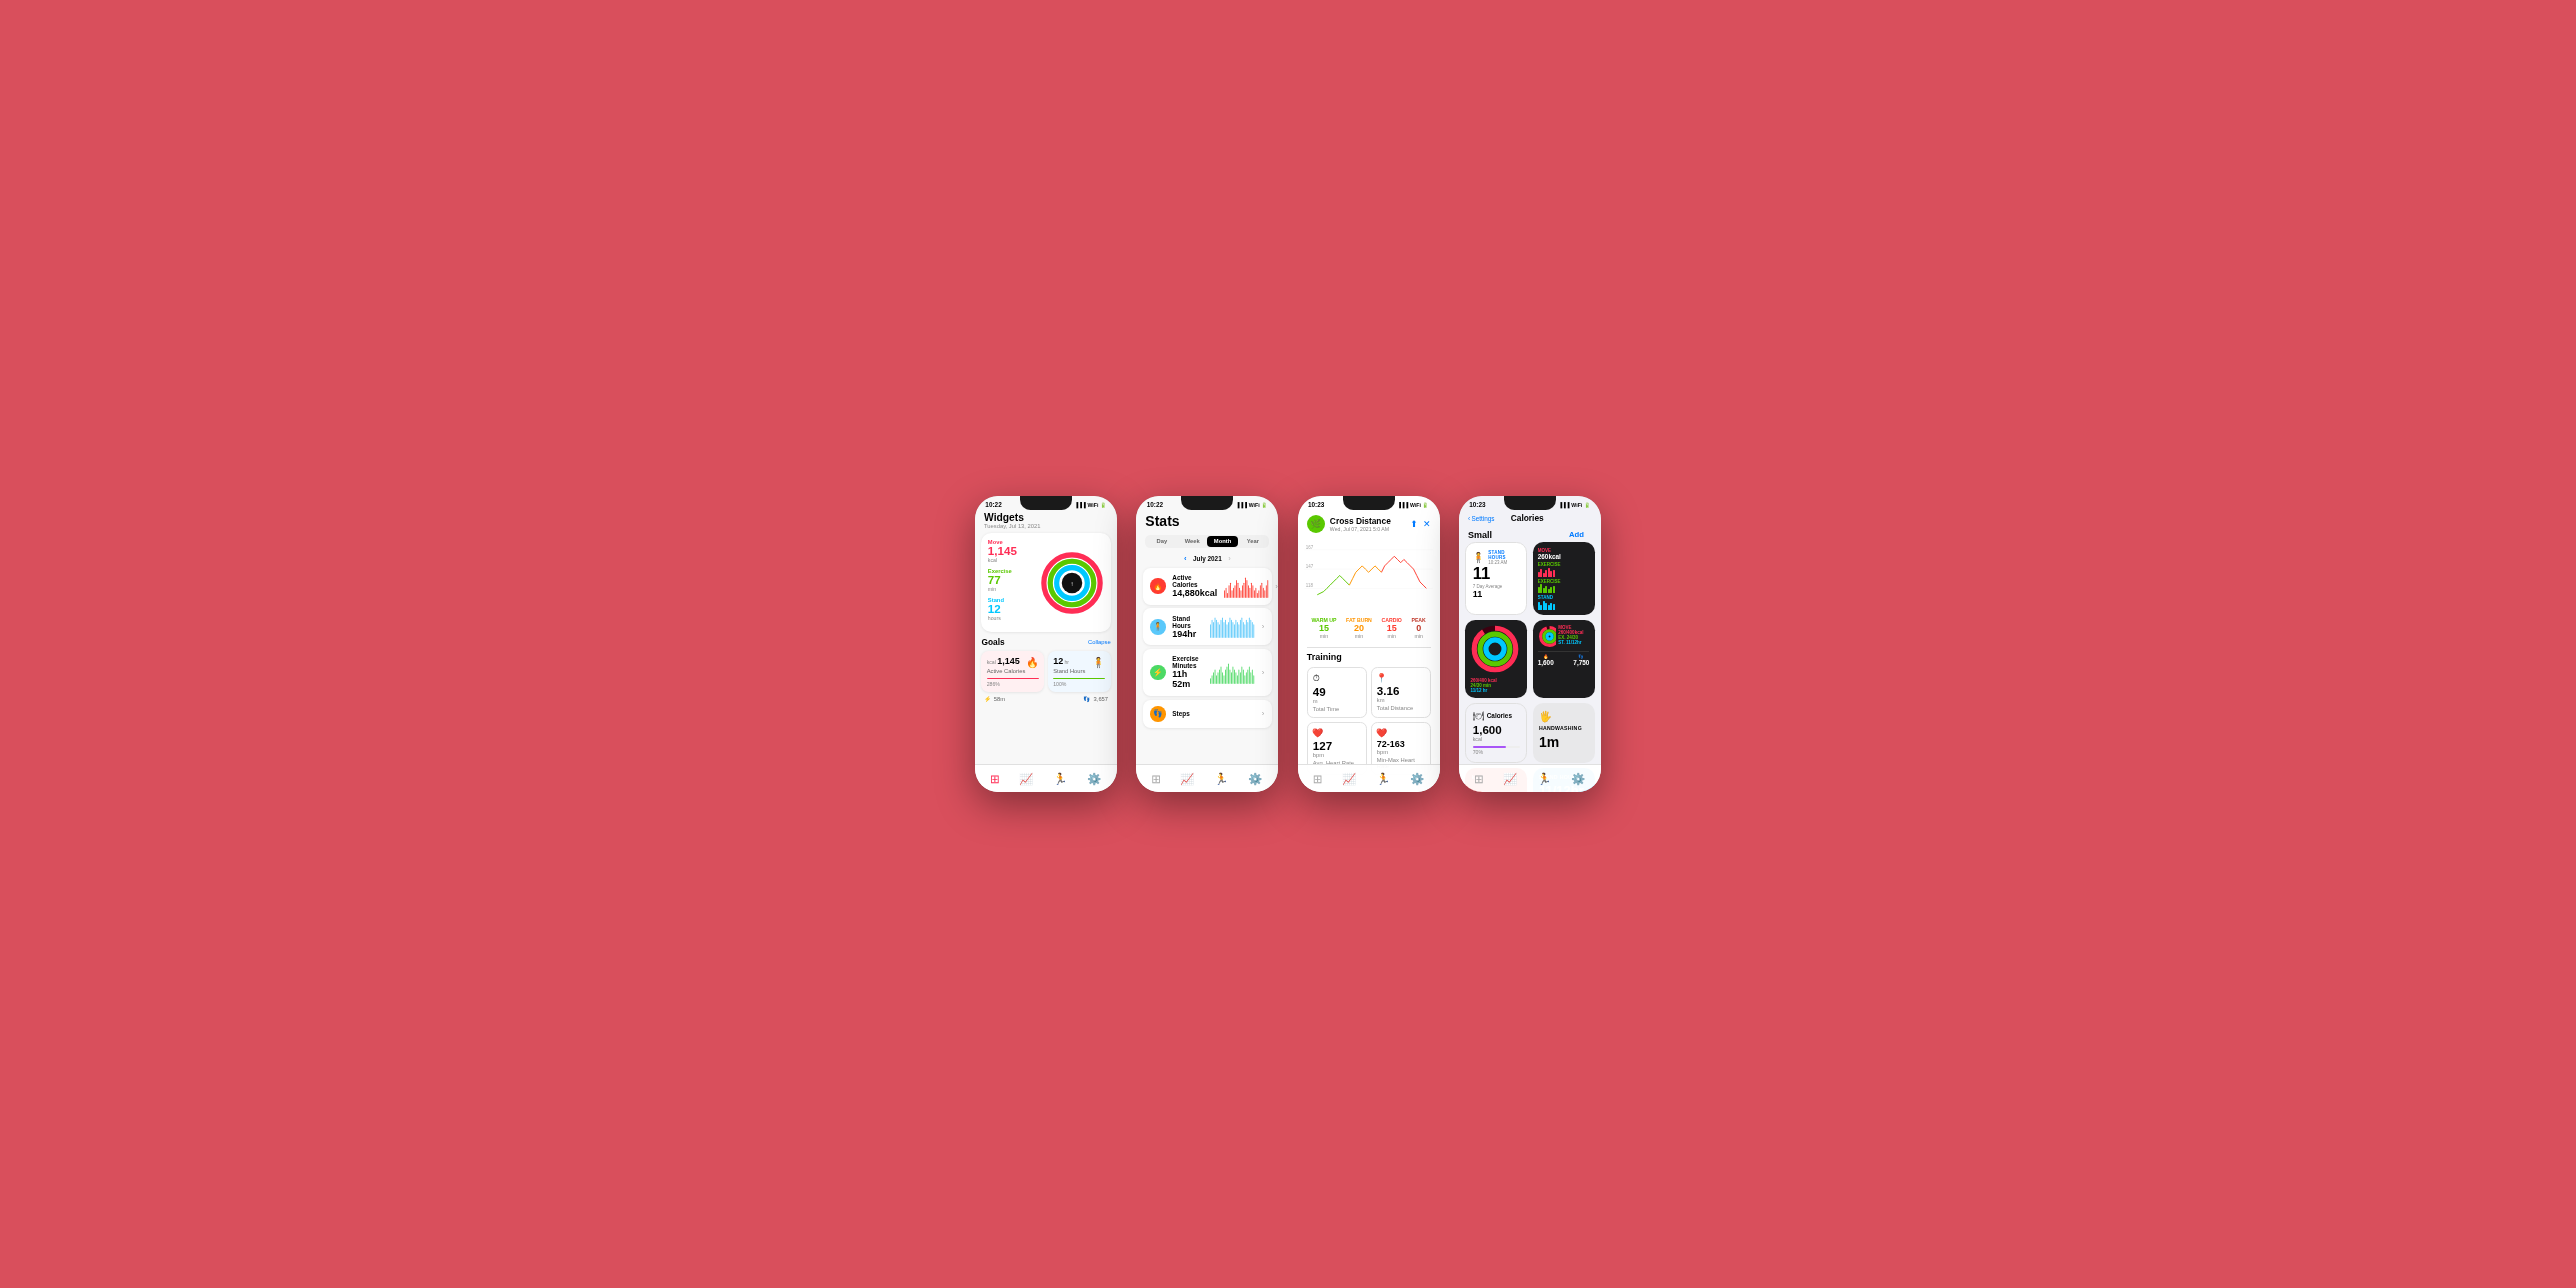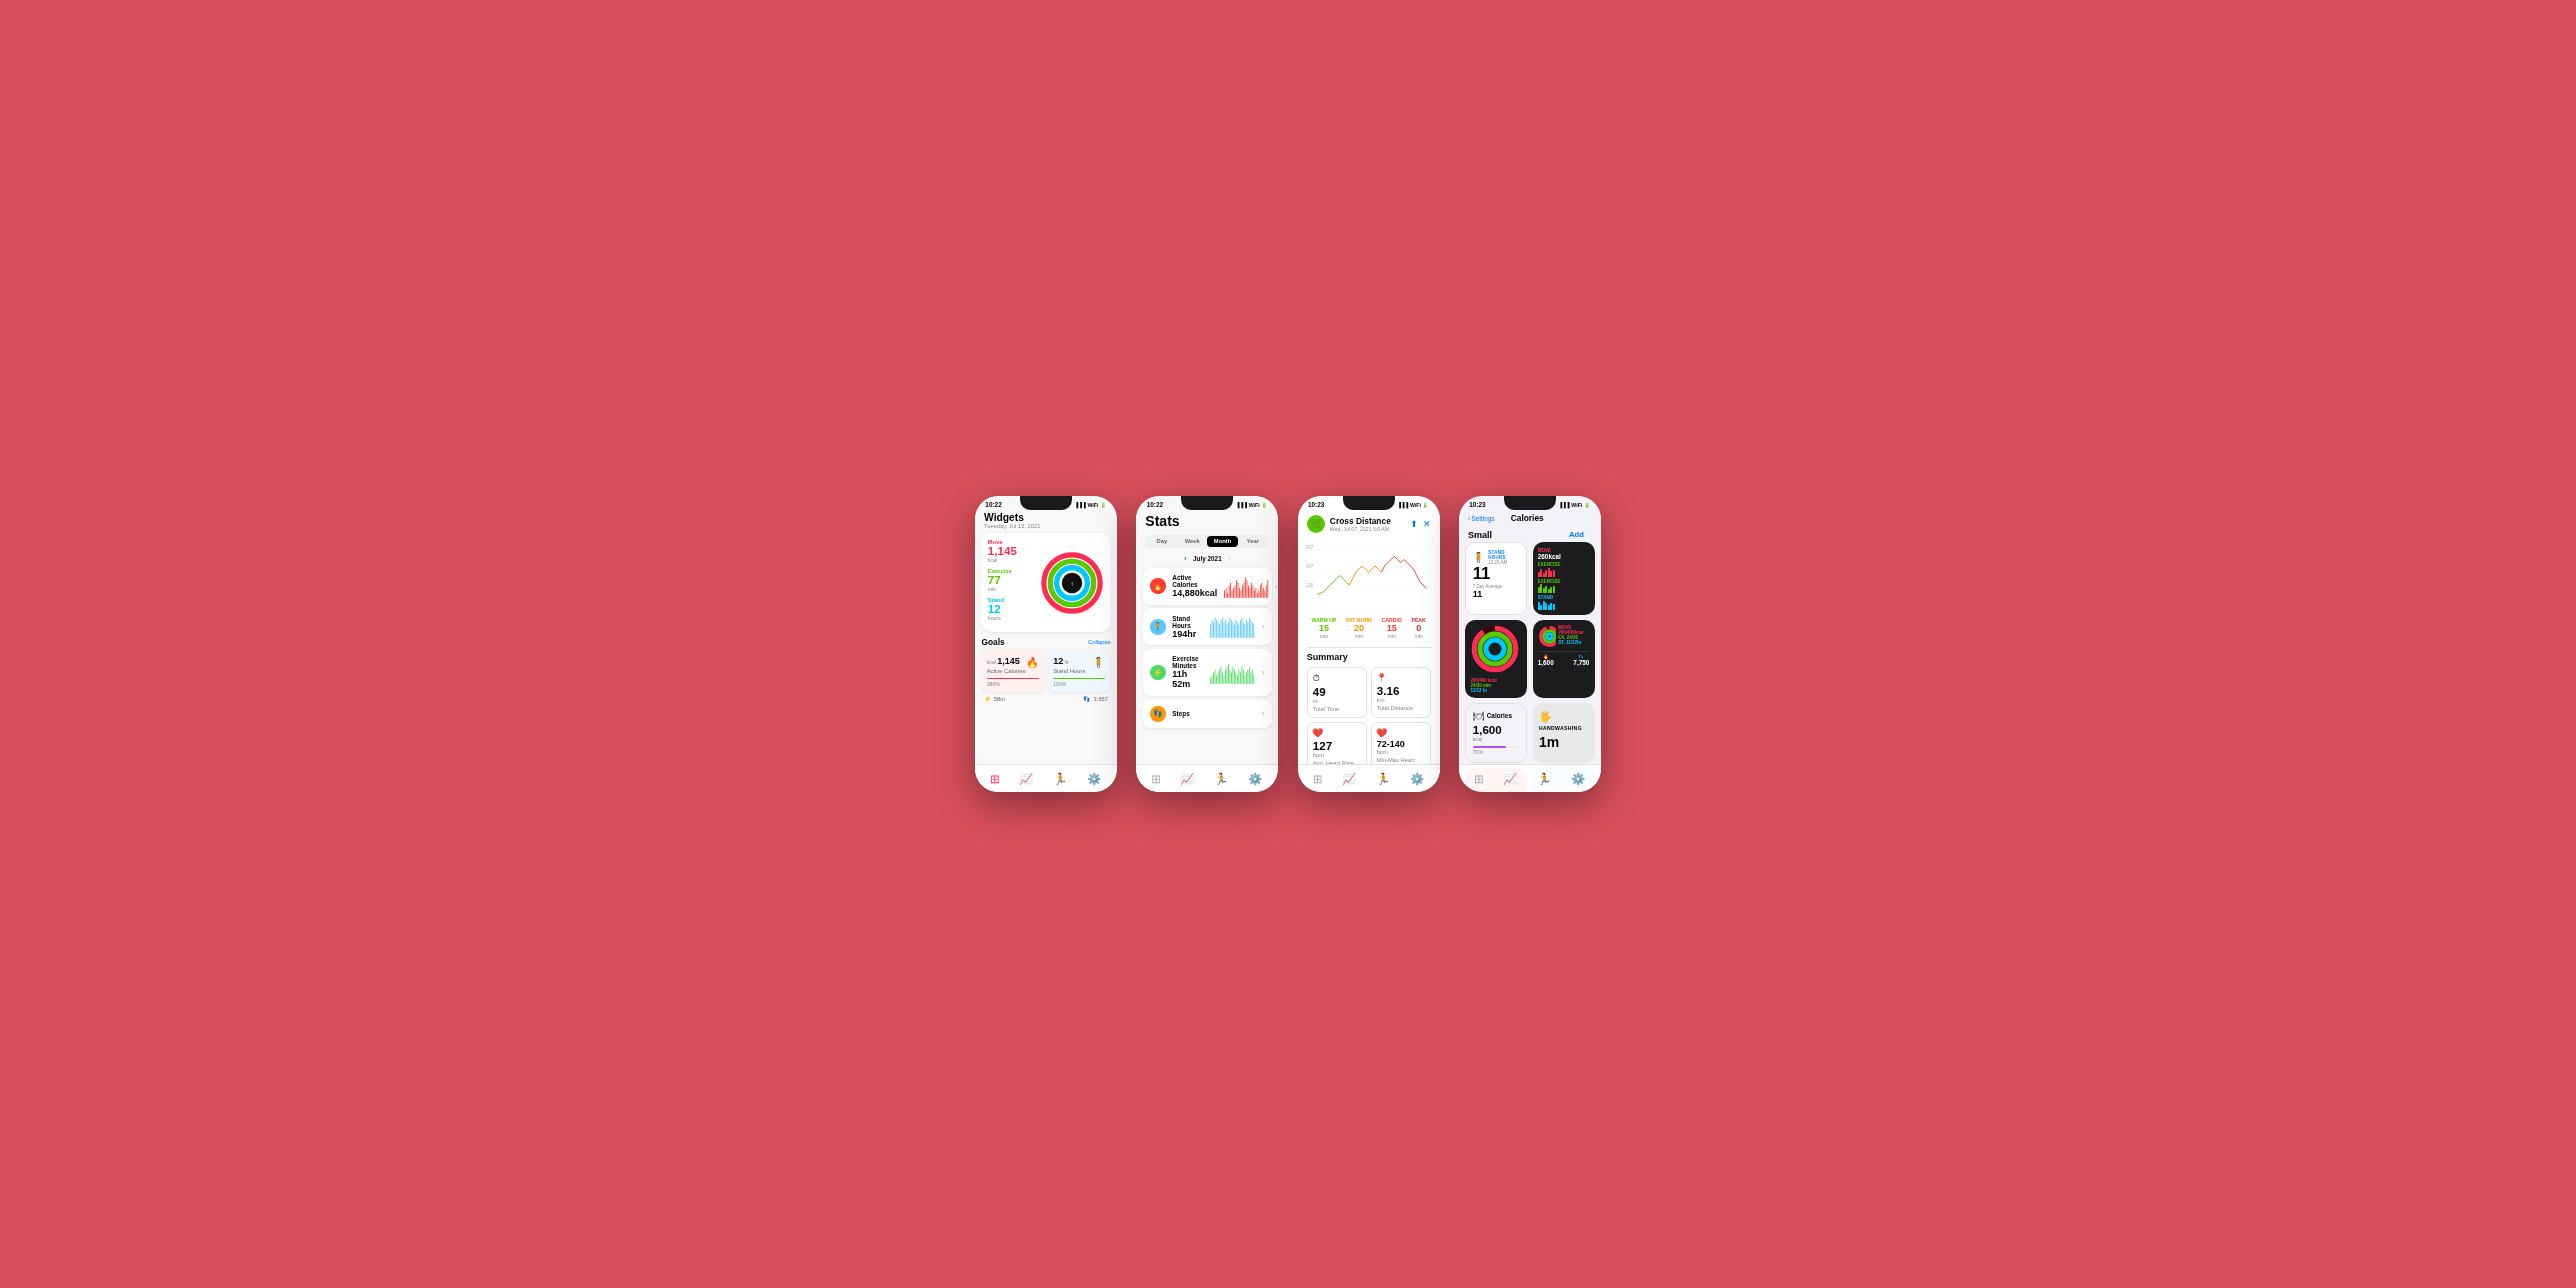--- a/index.html
+++ b/index.html
@@ -601,21 +601,21 @@
         <div class="hr-zone hr-zone-peak">
           <div class="hr-zone-name">PEAK</div>
           <div class="hr-zone-val" style="color:#c0392b;">0</div>
           <div class="hr-zone-unit">min</div>
         </div>
       </div>
 
       <div class="divider"></div>
 
       <div class="summary-section">
-        <div class="summary-title">Summary</div>
+        <div class="summary-title">Training</div>
         <div class="summary-grid">
           <div class="summary-card">
             <div class="summary-icon">⏱</div>
             <div class="summary-val">49</div>
             <div class="summary-unit">m</div>
             <div class="summary-name">Total Time</div>
           </div>
           <div class="summary-card">
             <div class="summary-icon">📍</div>
             <div class="summary-val">3.16</div>
@@ -623,21 +623,21 @@
             <div class="summary-name">Total Distance</div>
           </div>
           <div class="summary-card">
             <div class="summary-icon" style="color:#ff3b30;">❤️</div>
             <div class="summary-val">127</div>
             <div class="summary-unit">bpm</div>
             <div class="summary-name">Avg. Heart Rate</div>
           </div>
           <div class="summary-card">
             <div class="summary-icon" style="color:#ff3b30;">❤️</div>
-            <div class="summary-val" style="font-size:9px;">72-140</div>
+            <div class="summary-val" style="font-size:9px;">72-163</div>
             <div class="summary-unit">bpm</div>
             <div class="summary-name">Min-Max Heart Rate</div>
           </div>
         </div>
       </div>
 
       <div class="tab-bar">
         <span class="tab-icon">⊞</span>
         <span class="tab-icon">📈</span>
         <span class="tab-icon active">🏃</span>

